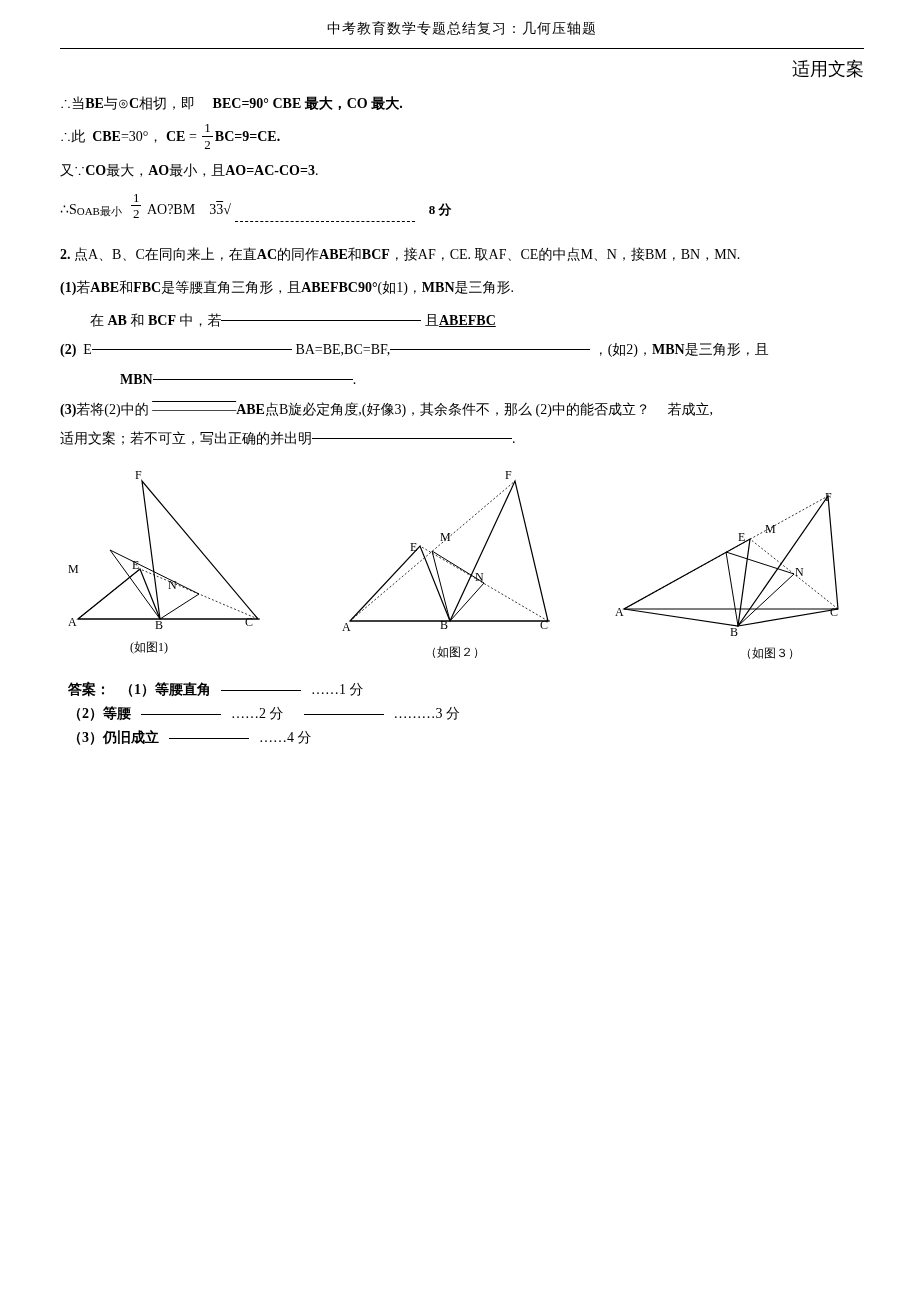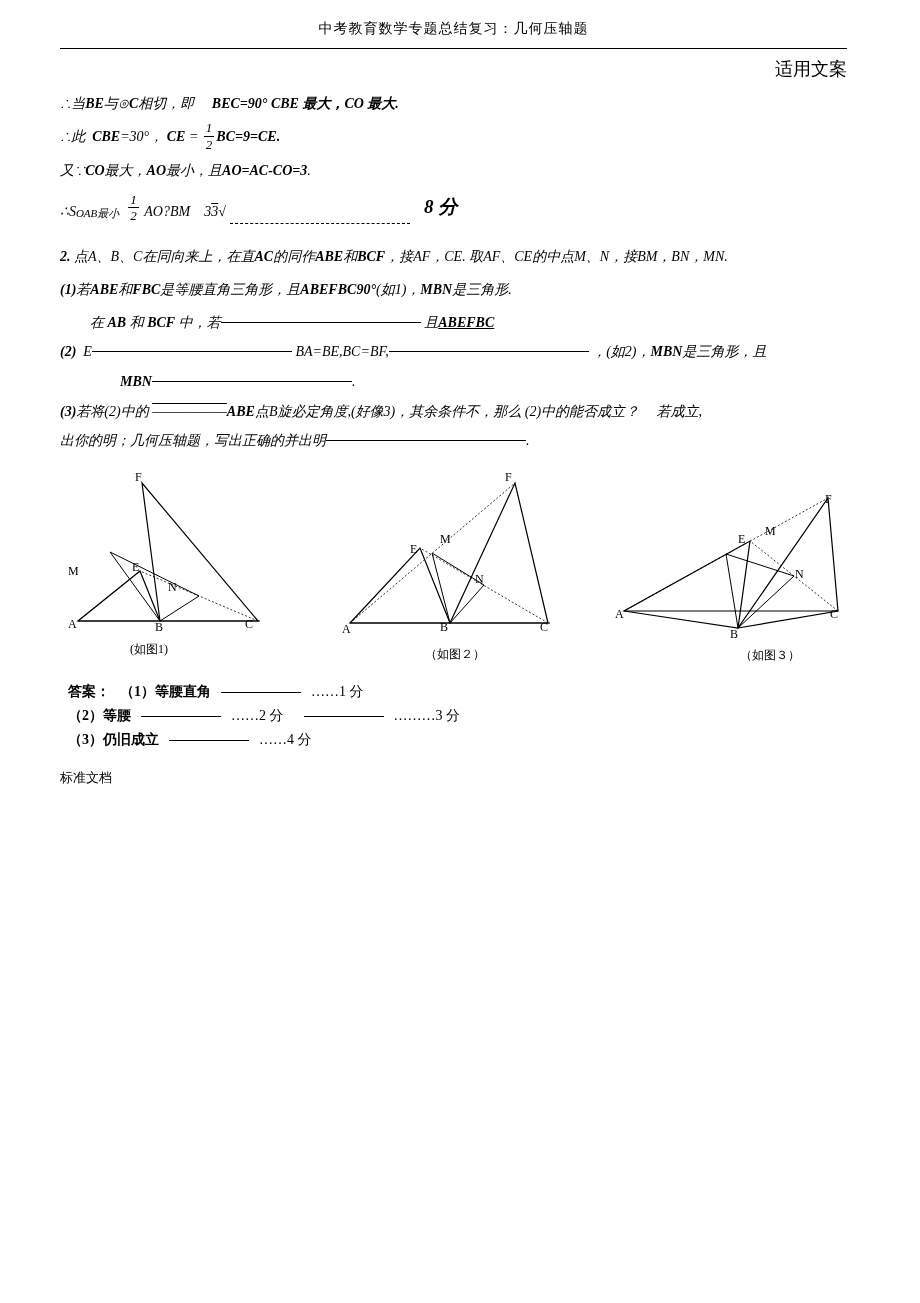--- a/index.html
+++ b/index.html
@@ -9,21 +9,21 @@
       font-size: 14px;
       color: #000;
       width: 920px;
       min-height: 1303px;
       padding: 0;
     }
     .page {
       width: 920px;
       min-height: 1303px;
       background: #fff;
-      padding: 20px 73px 30px 60px;
+      padding: 20px 56px 30px 60px;
       position: relative;
     }
     .page-title {
       text-align: center;
       font-size: 14px;
       margin-bottom: 10px;
       letter-spacing: 1px;
     }
     .divider {
       border: none;
@@ -31,21 +31,20 @@
       margin: 8px 0;
     }
     .subtitle {
       text-align: right;
       font-size: 18px;
       margin: 6px 0 10px 0;
     }
     .section {
       margin-bottom: 10px;
       line-height: 1.8;
-      font-style: italic;
     }
     .bold { font-weight: bold; }
     .indent { margin-left: 20px; }
     .indent2 { margin-left: 40px; }
     .math-line {
       display: flex;
       align-items: center;
       margin: 4px 0;
       flex-wrap: wrap;
     }
@@ -98,21 +97,21 @@
     }
     .dashed-line {
       display: inline-block;
       border-bottom: 1px dashed #000;
       width: 180px;
       vertical-align: middle;
       margin: 0 4px;
     }
     .score-marker {
       margin-left: 10px;
-      font-size: 19px;
+      font-size: 13px;
     }
     .underline-text {
       text-decoration: underline;
     }
     .blank-line {
       display: inline-block;
       border-bottom: 1px solid #000;
       width: 80px;
       vertical-align: middle;
     }
@@ -204,21 +203,21 @@
       <span class="bold">MBN</span>
       <span class="long-blank"></span>
       <span>.</span>
     </div>
 
     <div class="math-line" style="margin-top:5px;">
       <span><strong>(3)</strong>若将(2)中的 <span style="text-decoration:overline;">——————</span><strong>ABE</strong>点B旋必定角度,(好像3)，其余条件不，那么 (2)中的能否成立？&nbsp;&nbsp;&nbsp;&nbsp;&nbsp;若成立,</span>
     </div>
 
     <div class="math-line" style="margin-top:4px;">
-      <span>出你的明；几何压轴题，写出正确的并出明</span>
+      <span>适用文案；若不可立，写出正确的并出明</span>
       <span class="long-blank"></span>
       <span>.</span>
     </div>
   </div>
 
   <div class="figures-row">
 
     <div class="figure-container">
       <svg width="230" height="200">
 
@@ -337,15 +336,14 @@
       <span>………3 分</span>
     </div>
 
     <div class="answer-line indent2">
       <span class="bold">（3）仍旧成立</span>
       <span class="blank-line"></span>
       <span>……4  分</span>
     </div>
   </div>
 
-  <div class="footer-text">标准文档</div>
 
 </div>
 
 </body></html>

